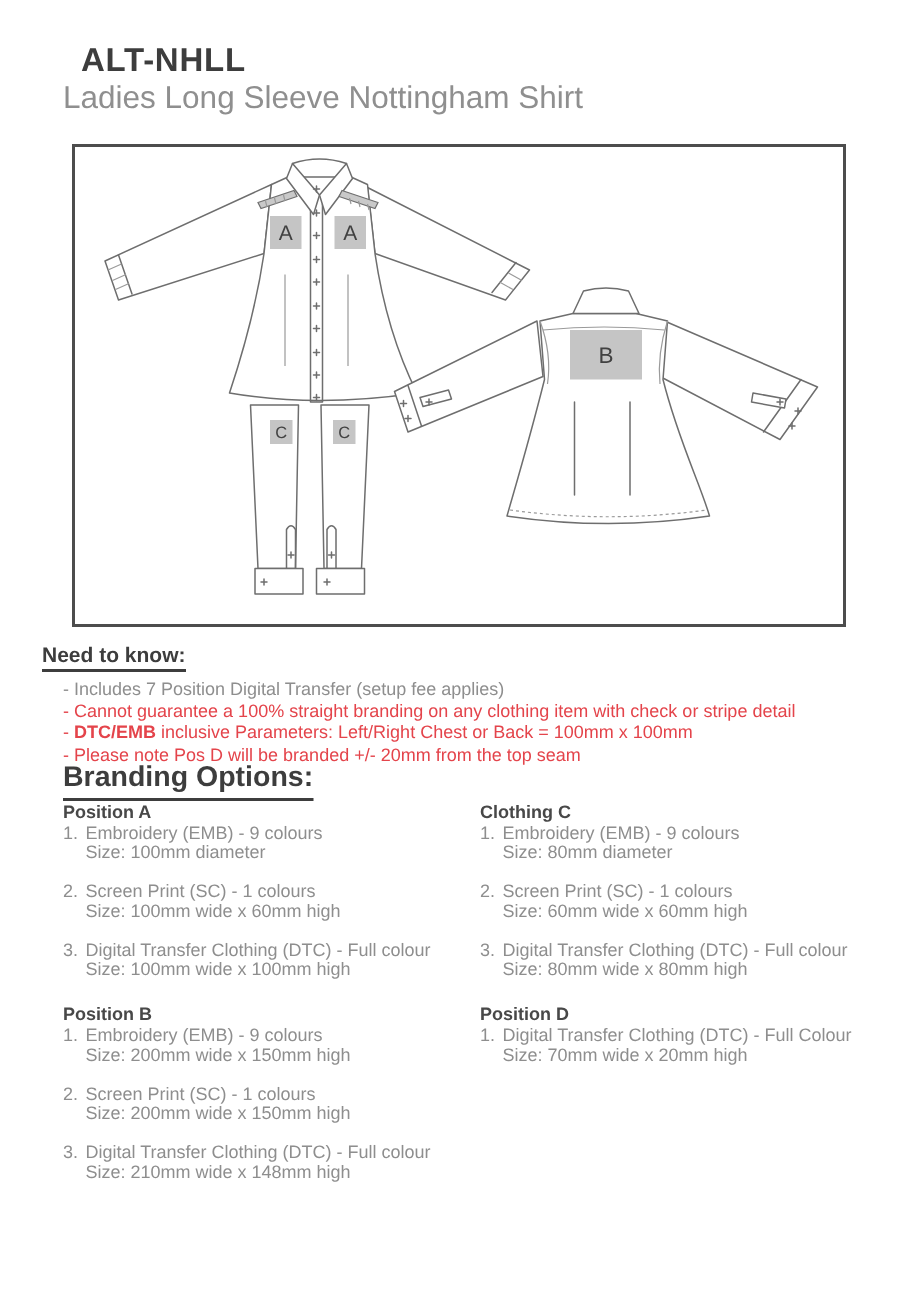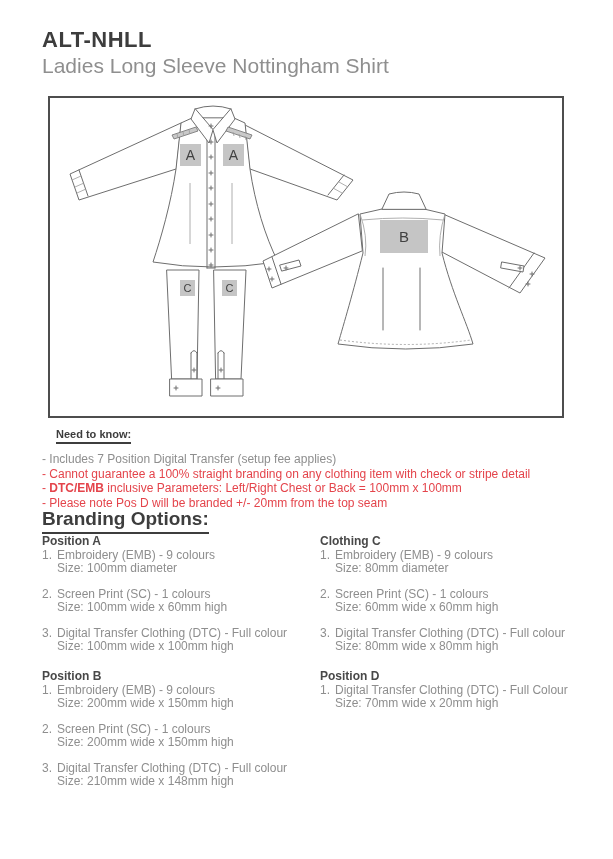--- a/index.html
+++ b/index.html
@@ -7,42 +7,42 @@
     width:613px;height:859px;
     background:#ffffff;
     font-family:"Liberation Sans","DejaVu Sans",sans-serif;
     position:relative;
     color:#3d3d3d;
     overflow:hidden;
   }
   .abs{position:absolute;}
 
   
-  .product-code{left:42px;top:27px;font-size:22px;font-weight:bold;color:#3d3d3d;letter-spacing:.5px;}
+  .product-code{left:54px;top:27px;font-size:22px;font-weight:bold;color:#3d3d3d;letter-spacing:.5px;}
   .product-name{left:42px;top:54px;font-size:21px;font-weight:400;color:#8f8f8f;text-align:center;}
 
   
   .diagram-box{
     left:48px;top:96px;width:516px;height:322px;
     border:2px solid #4d4d4d;box-sizing:border-box;background:#fff;
   }
   .diagram-box svg{display:block;}
   .marker-rect{fill:#c5c5c5;stroke:none;}
   .marker-letter{fill:#414141;font-family:"Liberation Sans","DejaVu Sans",sans-serif;}
   .ln{stroke:#6e6e6e;stroke-width:1;fill:none;stroke-linejoin:round;stroke-linecap:round;}
   .ln-light{stroke:#9a9a9a;stroke-width:0.8;fill:none;}
   .fillw{fill:#ffffff;}
   .epau{fill:#c9c9c9;stroke:#6e6e6e;stroke-width:0.8;}
 
   
   .section-heading{
     display:inline-block;font-weight:bold;color:#3d3d3d;
     border-bottom:2px solid #3d3d3d;padding-bottom:2px;
   }
-  .ntk-heading{left:56px;top:428px;font-size:11px;}
+  .ntk-heading{left:28px;top:428px;font-size:14px;}
   .notes{left:42px;top:452px;font-size:12px;line-height:14.6px;width:540px;}
   .note-gray{color:#8e8e8e;}
   .note-red{color:#e4444b;}
   .note-red b{font-weight:bold;}
 
   
   .bo-heading{left:42px;top:508px;font-size:19px;}
   .pos-block{width:272px;font-size:12px;line-height:13px;color:#8e8e8e;}
   .row1-left{left:42px;top:535px;}
   .row1-right{left:320px;top:535px;}

